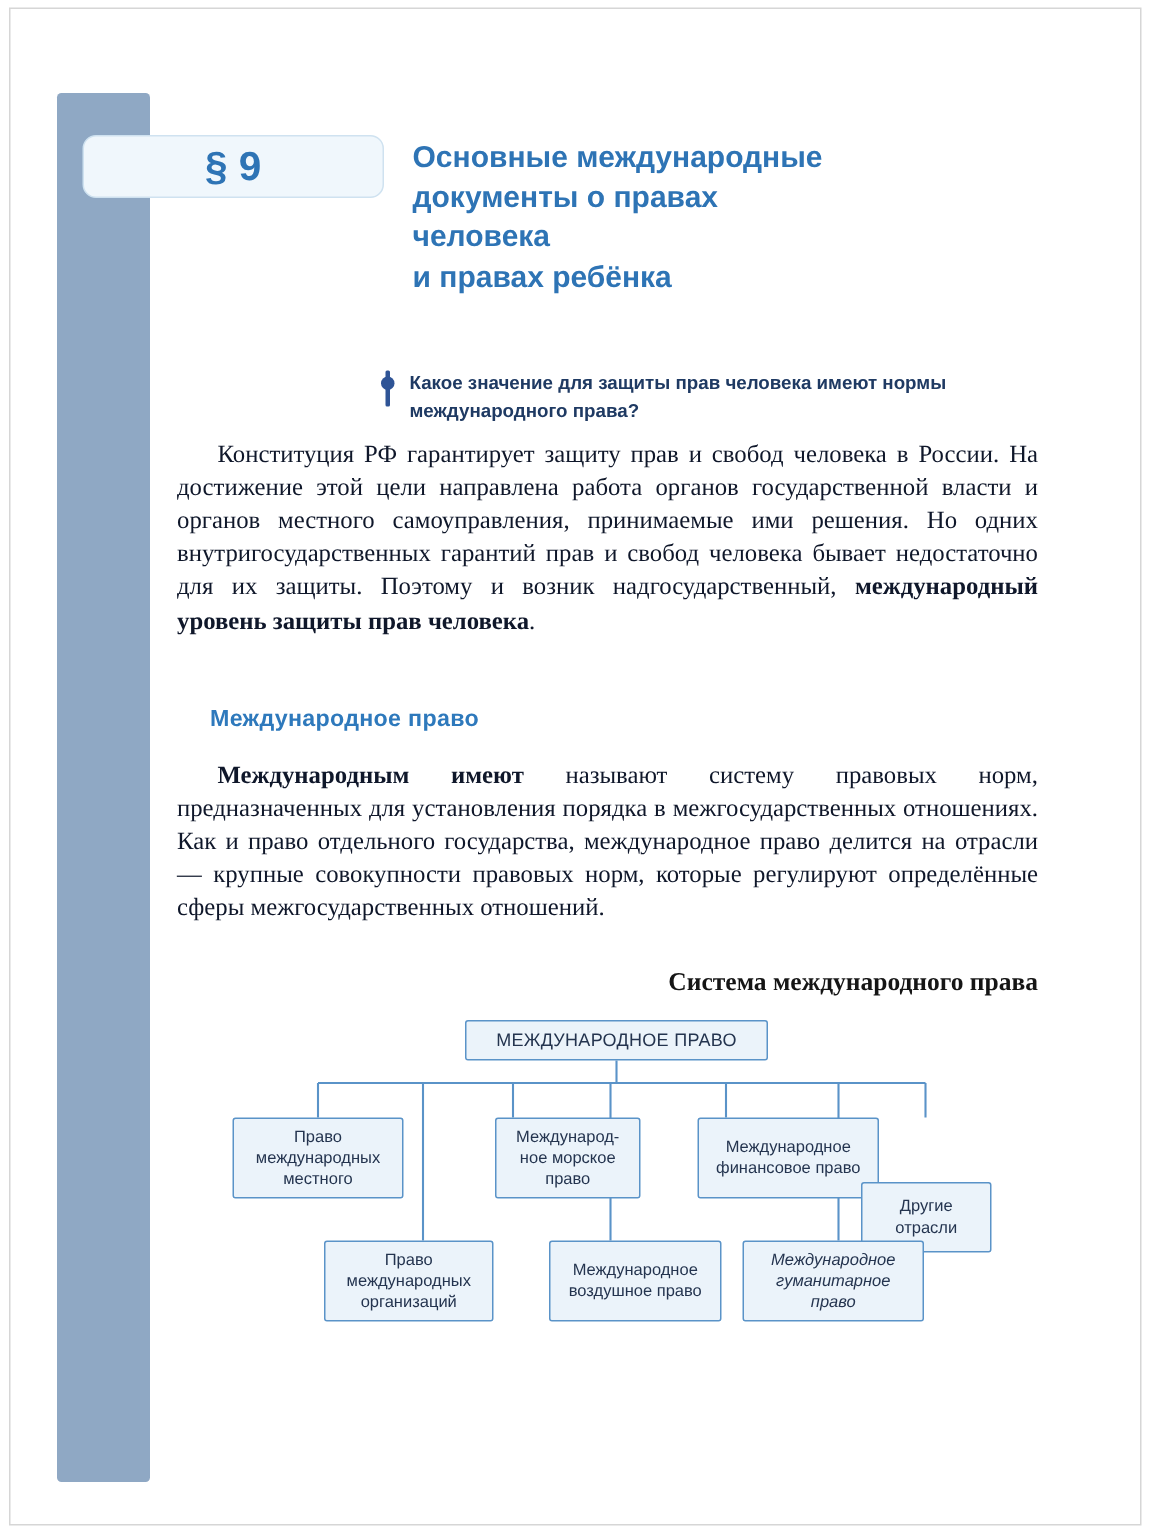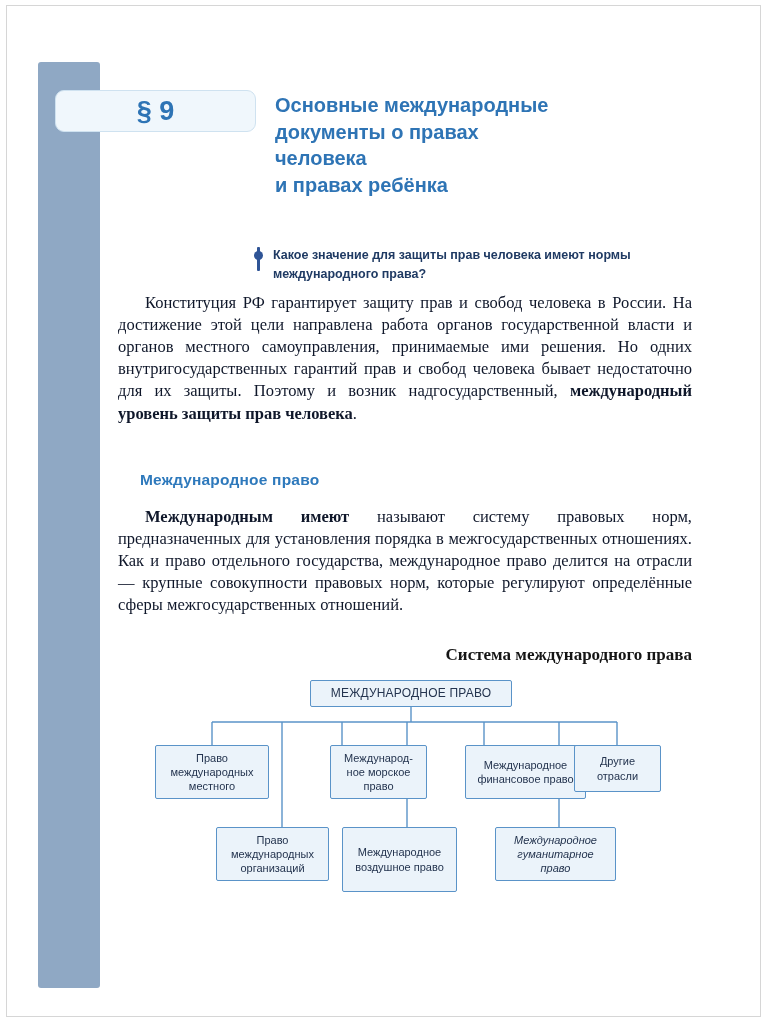--- a/index.html
+++ b/index.html
@@ -116,19 +116,19 @@
       <path d="M407 722 V827"></path>
       <path d="M559 722 V827"></path>
     </g>
   </svg>
 
   <div class="dbox droot" style="left:310px; top:680px; width:202px; height:27px;">МЕЖДУНАРОДНОЕ ПРАВО</div>
 
   <div class="dbox" style="left:155px; top:745px; width:114px; height:54px;">Право международных местного</div>
   <div class="dbox" style="left:294px; top:745px; width:97px; height:54px;margin-left:36px;">Международ-ное морское право</div>
   <div class="dbox" style="left:424px; top:745px; width:121px; height:54px;margin-left:41px;">Международное финансовое право</div>
-  <div class="dbox" style="left:574px; top:745px; width:87px; height:47px;">Другие отрасли</div>
+  <div class="dbox" style="left:574px; top:788px; width:87px; height:47px;">Другие отрасли</div>
 
   <div class="dbox" style="left:216px; top:827px; width:113px; height:54px;">Право международных организаций</div>
-  <div class="dbox" style="left:342px; top:827px; width:115px; height:65px;">Международное воздушное право</div>
+  <div class="dbox" style="left:366px; top:827px; width:115px; height:54px;">Международное воздушное право</div>
   <div class="dbox" style="left:495px; top:827px; width:121px; height:54px;font-style:italic;">Международное гуманитарное право</div>
 
 </div>
 
 </body></html>

